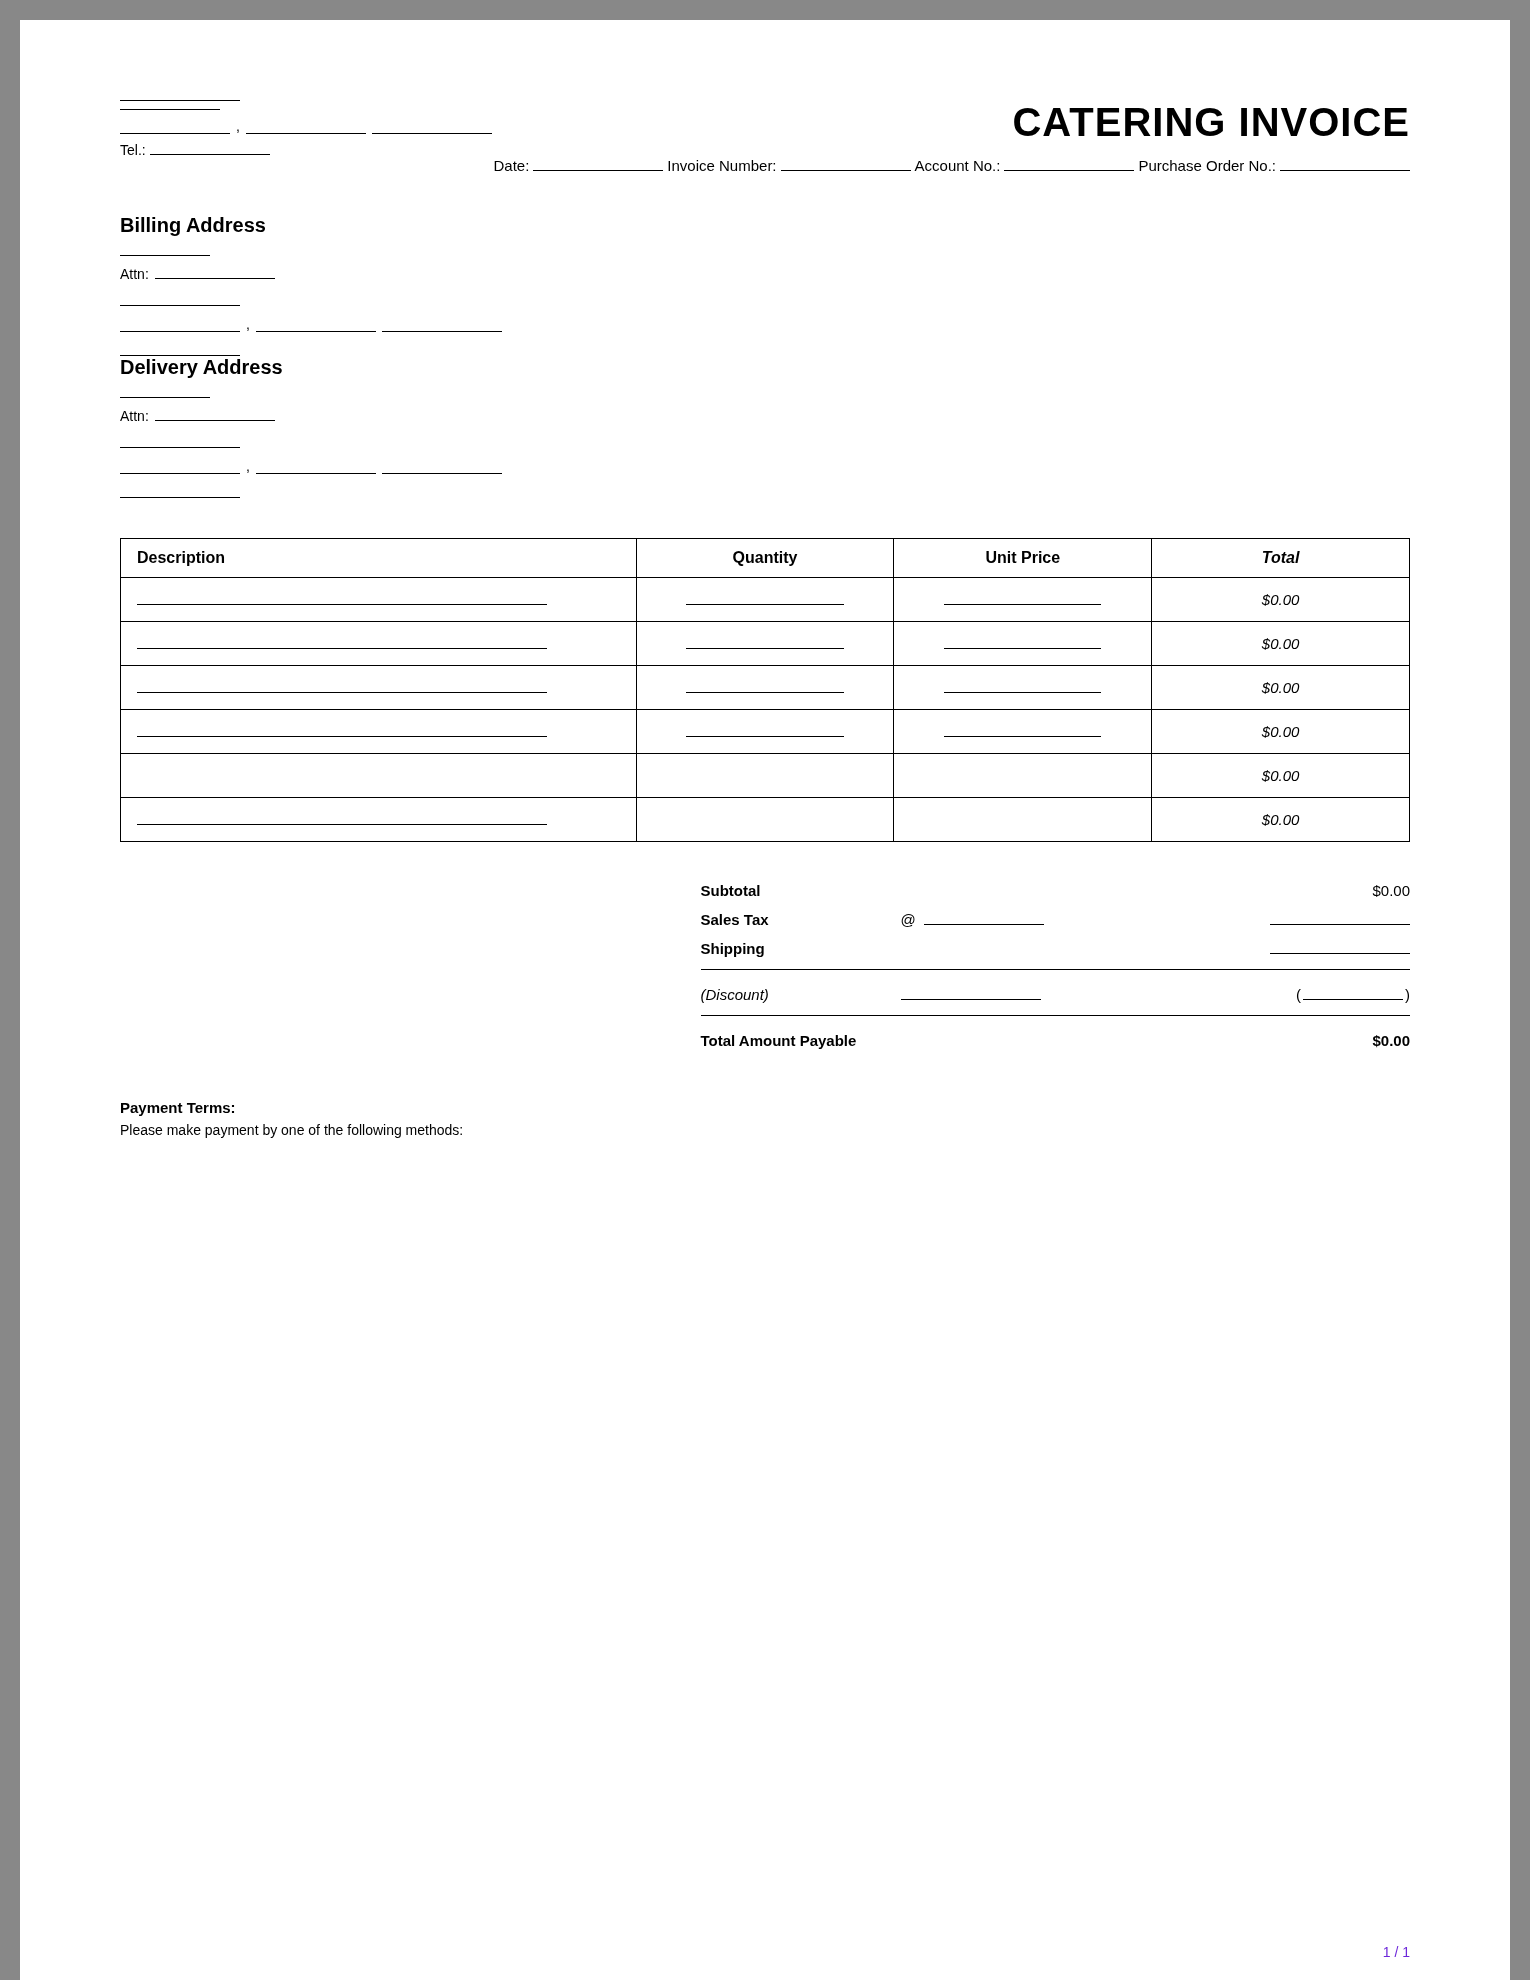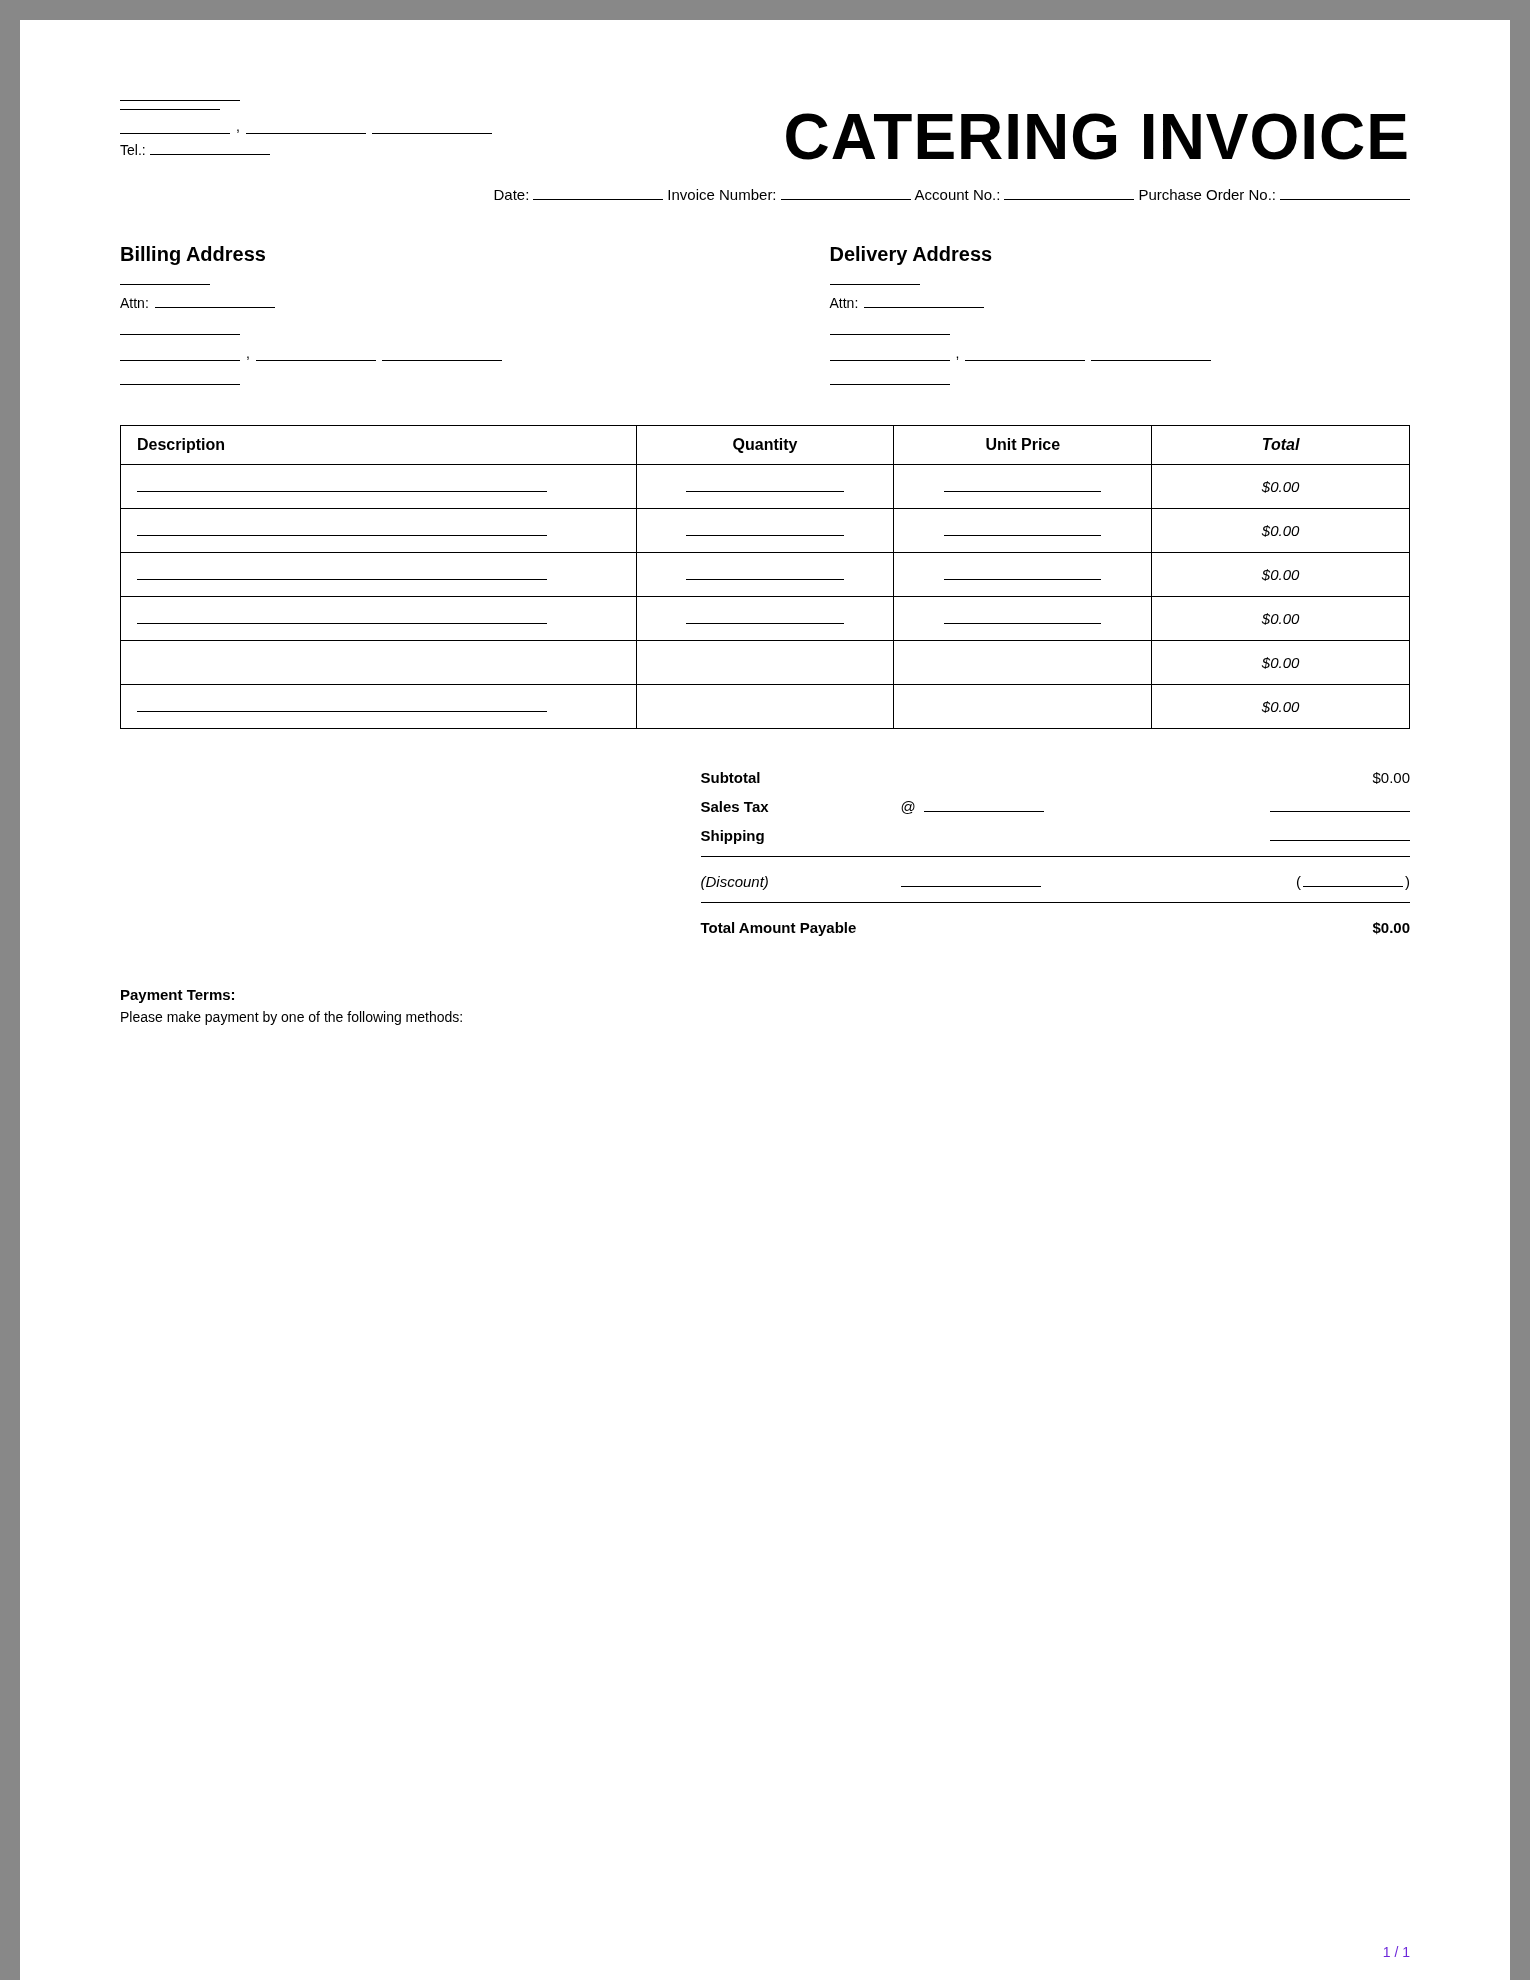--- a/index.html
+++ b/index.html
@@ -37,21 +37,21 @@
     .blank-line {
       border-bottom: 1.5px solid #000;
       display: inline-block;
     }
     .line-short { width: 120px; }
 
     .header-right {
       text-align: right;
     }
     .invoice-title {
-      font-size: 64px;
+      font-size: 40px;
       font-weight: 900;
       letter-spacing: 1px;
       margin-bottom: 12px;
       font-family: Arial, sans-serif;
     }
     .invoice-fields {
       display: flex;
       flex-direction: row;
       gap: 4px;
       font-size: 15px;
@@ -70,20 +70,21 @@
       border-bottom: 1.5px solid #000;
       display: inline-block;
       min-width: 130px;
     }
 
     .addresses-section {
       display: flex;
       justify-content: space-between;
       margin-bottom: 40px;
       margin-top: 20px;
+      flex-direction: column;
     }
     .address-block {
       width: 45%;
     }
     .address-title {
       font-size: 20px;
       font-weight: 900;
       margin-bottom: 18px;
     }
     .address-content {

